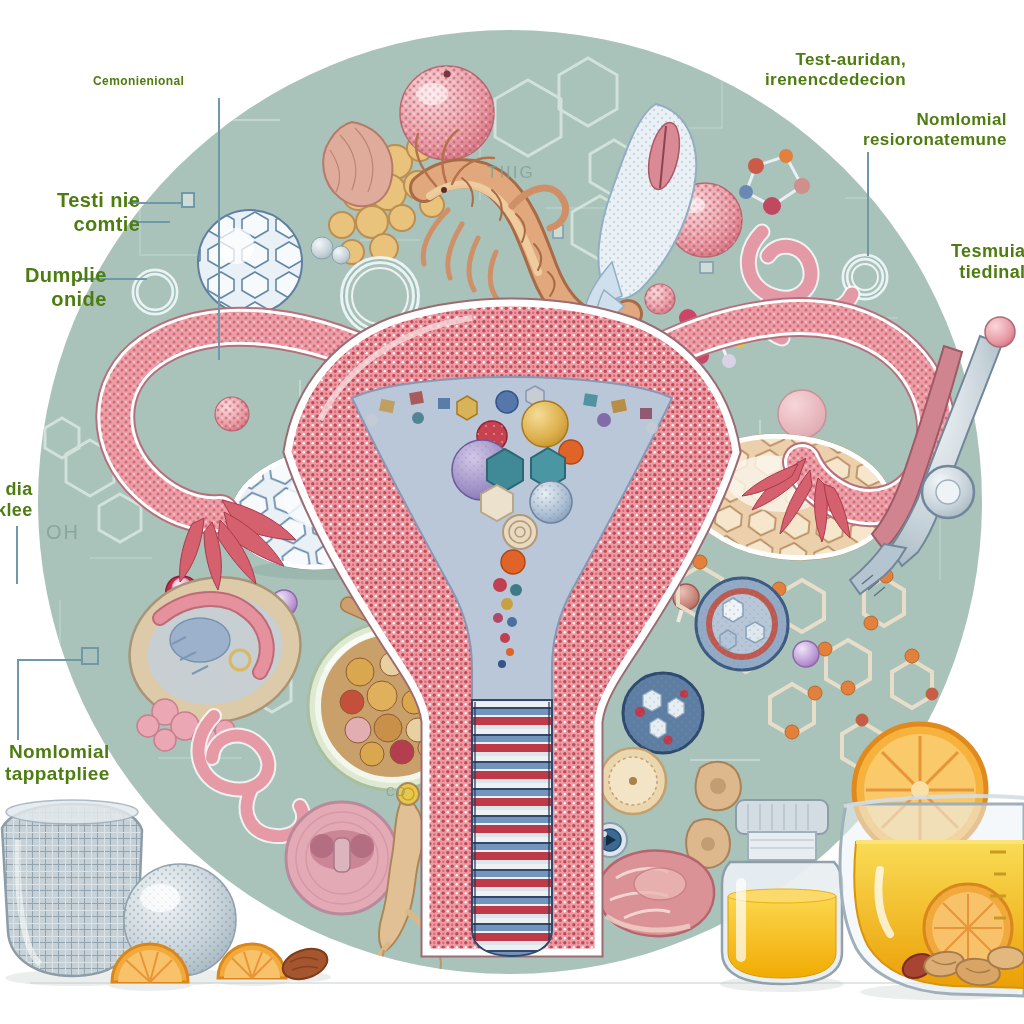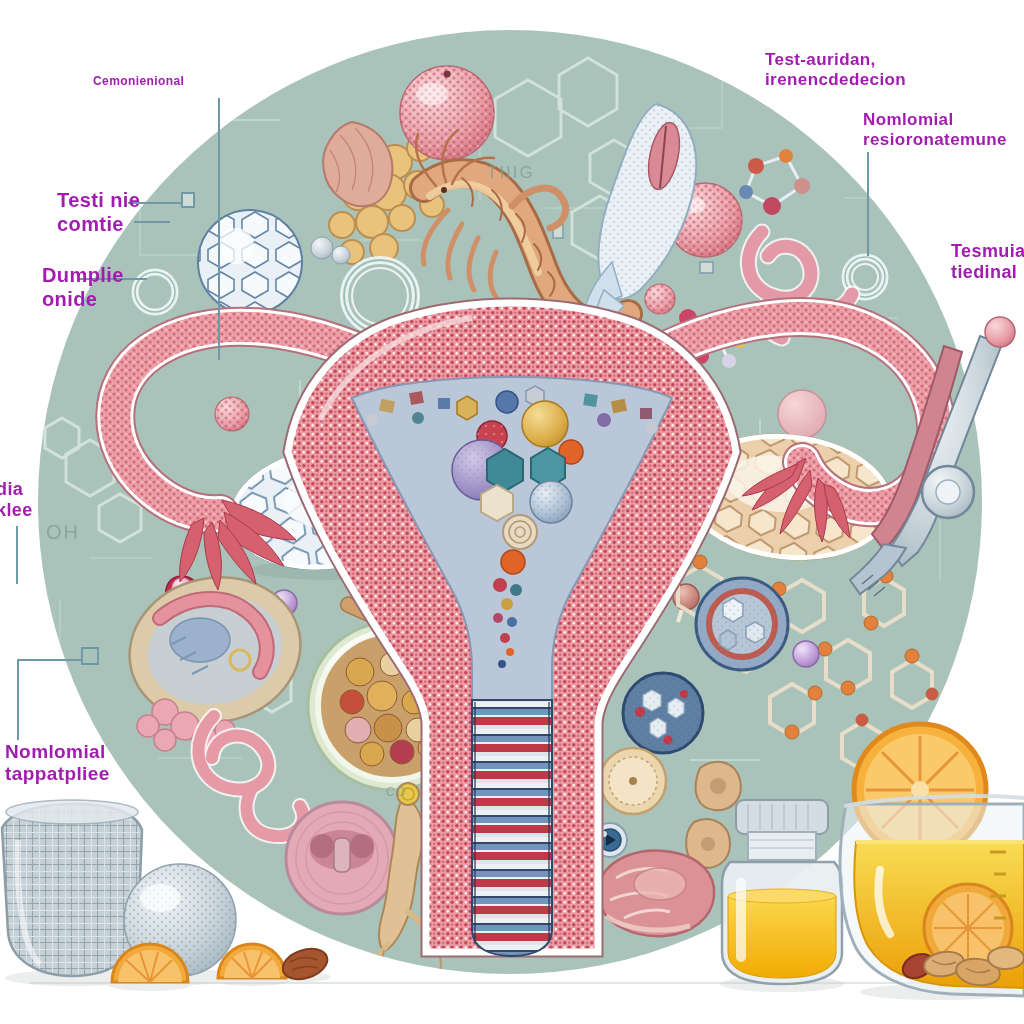--- a/index.html
+++ b/index.html
@@ -1,19 +1,19 @@
 <!DOCTYPE html>
 <html><head>
 <meta charset="utf-8">
 <style>
   html,body{margin:0;padding:0;background:#ffffff;}
   .scene{position:relative;width:1024px;height:1024px;overflow:hidden;background:#ffffff;
          font-family:"Liberation Sans",sans-serif;}
   .scene svg{position:absolute;left:0;top:0;}
-  .lbl{position:absolute;color:#a21caf;font-weight:bold;letter-spacing:.4px;line-height:1.18;}
+  .lbl{position:absolute;color:#4d7c0f;font-weight:bold;letter-spacing:.4px;line-height:1.18;text-align:right;}
   .lbl .ln{display:block;}
   .faint{position:absolute;color:#7fa096;opacity:.8;font-weight:normal;letter-spacing:2px;}
 </style>
 </head>
 <body>
 
 <div class="scene">
 
 <svg width="1024" height="1024" viewBox="0 0 1024 1024">
 <defs>
@@ -625,21 +625,21 @@
 </g>
 </svg>
 
 <div class="lbl" style="left:93px;top:74px;font-size:12px">
   <span class="ln">Cemonienional</span>
 </div>
 <div class="lbl" style="left:57px;top:189px;font-size:20px">
   <span class="ln">Testi nie</span>
   <span class="ln">comtie</span>
 </div>
-<div class="lbl" style="left:42px;top:264px;font-size:20px">
+<div class="lbl" style="left:25px;top:264px;font-size:20px">
   <span class="ln">Dumplie</span>
   <span class="ln">onide</span>
 </div>
 <div class="lbl" style="left:-4px;top:479px;font-size:18px">
   <span class="ln">dia</span>
   <span class="ln">klee</span>
 </div>
 <div class="lbl" style="left:5px;top:741px;font-size:19px">
   <span class="ln">Nomlomial</span>
   <span class="ln">tappatpliee</span>

